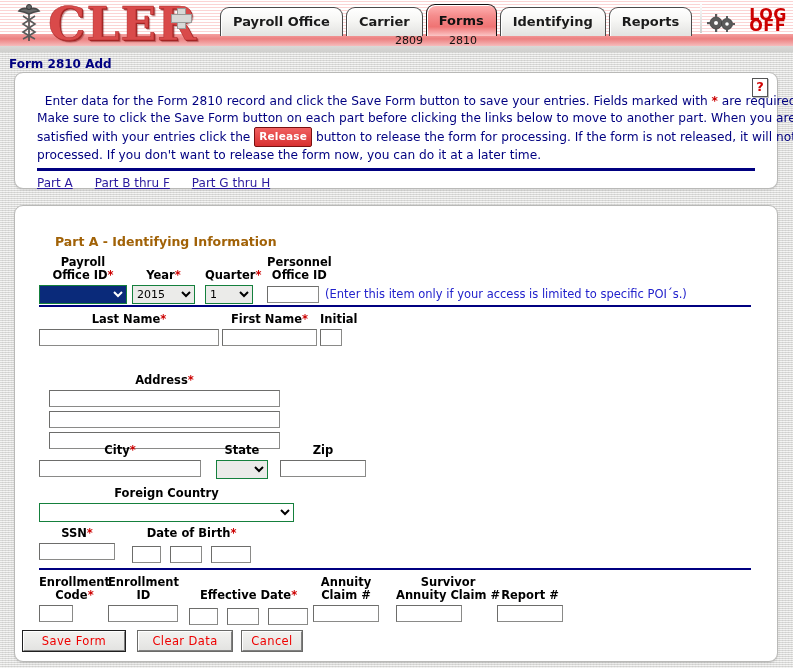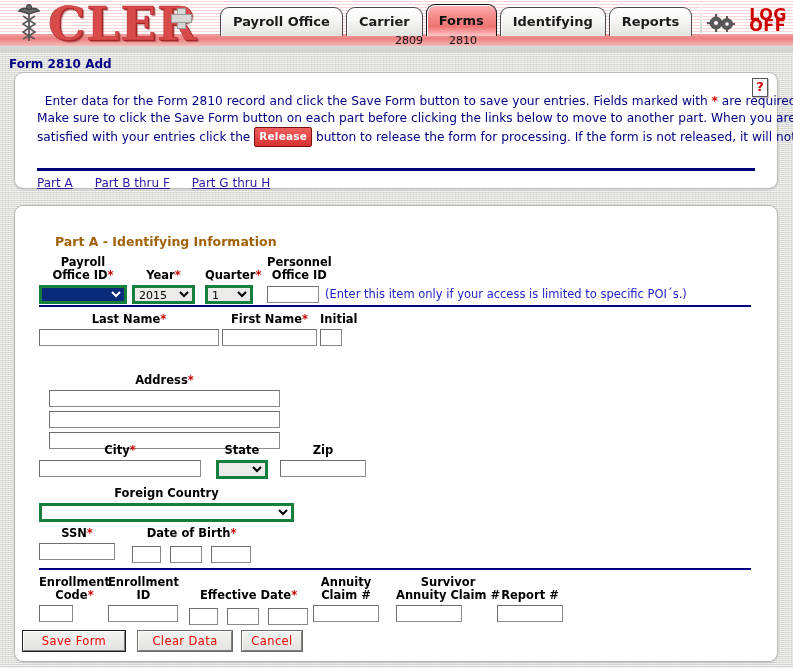--- a/index.html
+++ b/index.html
@@ -194,21 +194,21 @@
     border-top-color: #6d6d6b;
     border-left-color: #6d6d6b;
     background: #ffffff;
     box-sizing: border-box;
     color: #000;
   }
   select.sel {
     font-family: "DejaVu Sans", "Liberation Sans", sans-serif;
     font-size: 11px;
     height: 19px;
-    border: 3px solid #15803d;
+    border: 1px solid #15803d;
     background: #ebebe9;
     box-sizing: border-box;
     color: #000;
   }
   select.sel-highlight {
     background: #0a2a7a;
     color: #ffffff;
   }
 
   .divider {
@@ -306,20 +306,21 @@
   </div>
 
   <div id="instr-text">
     <span class="ln">
       &nbsp;&nbsp;<span>Enter data for the Form 2810 record and click the Save Form button to save your entries.  Fields marked with </span><span class="red-star">*</span><span> are required.</span>
     </span>
     <span class="ln">Make sure to click the Save Form button on each part before clicking the links below to move to another part.  When you are</span>
     <span class="ln">
       <span>satisfied with your entries click the </span><span class="release-btn">Release</span><span> button to release the form for processing.  If the form is not released, it will not be</span>
     </span>
+    <span class="ln">processed.  If you don't want to release the form now, you can do it at a later time.</span>
   </div>
 
   <div id="instr-rule"></div>
 
   <div id="part-links">
     <a>Part A</a>
     <a>Part B thru F</a>
     <a>Part G thru H</a>
   </div>
 </div>

